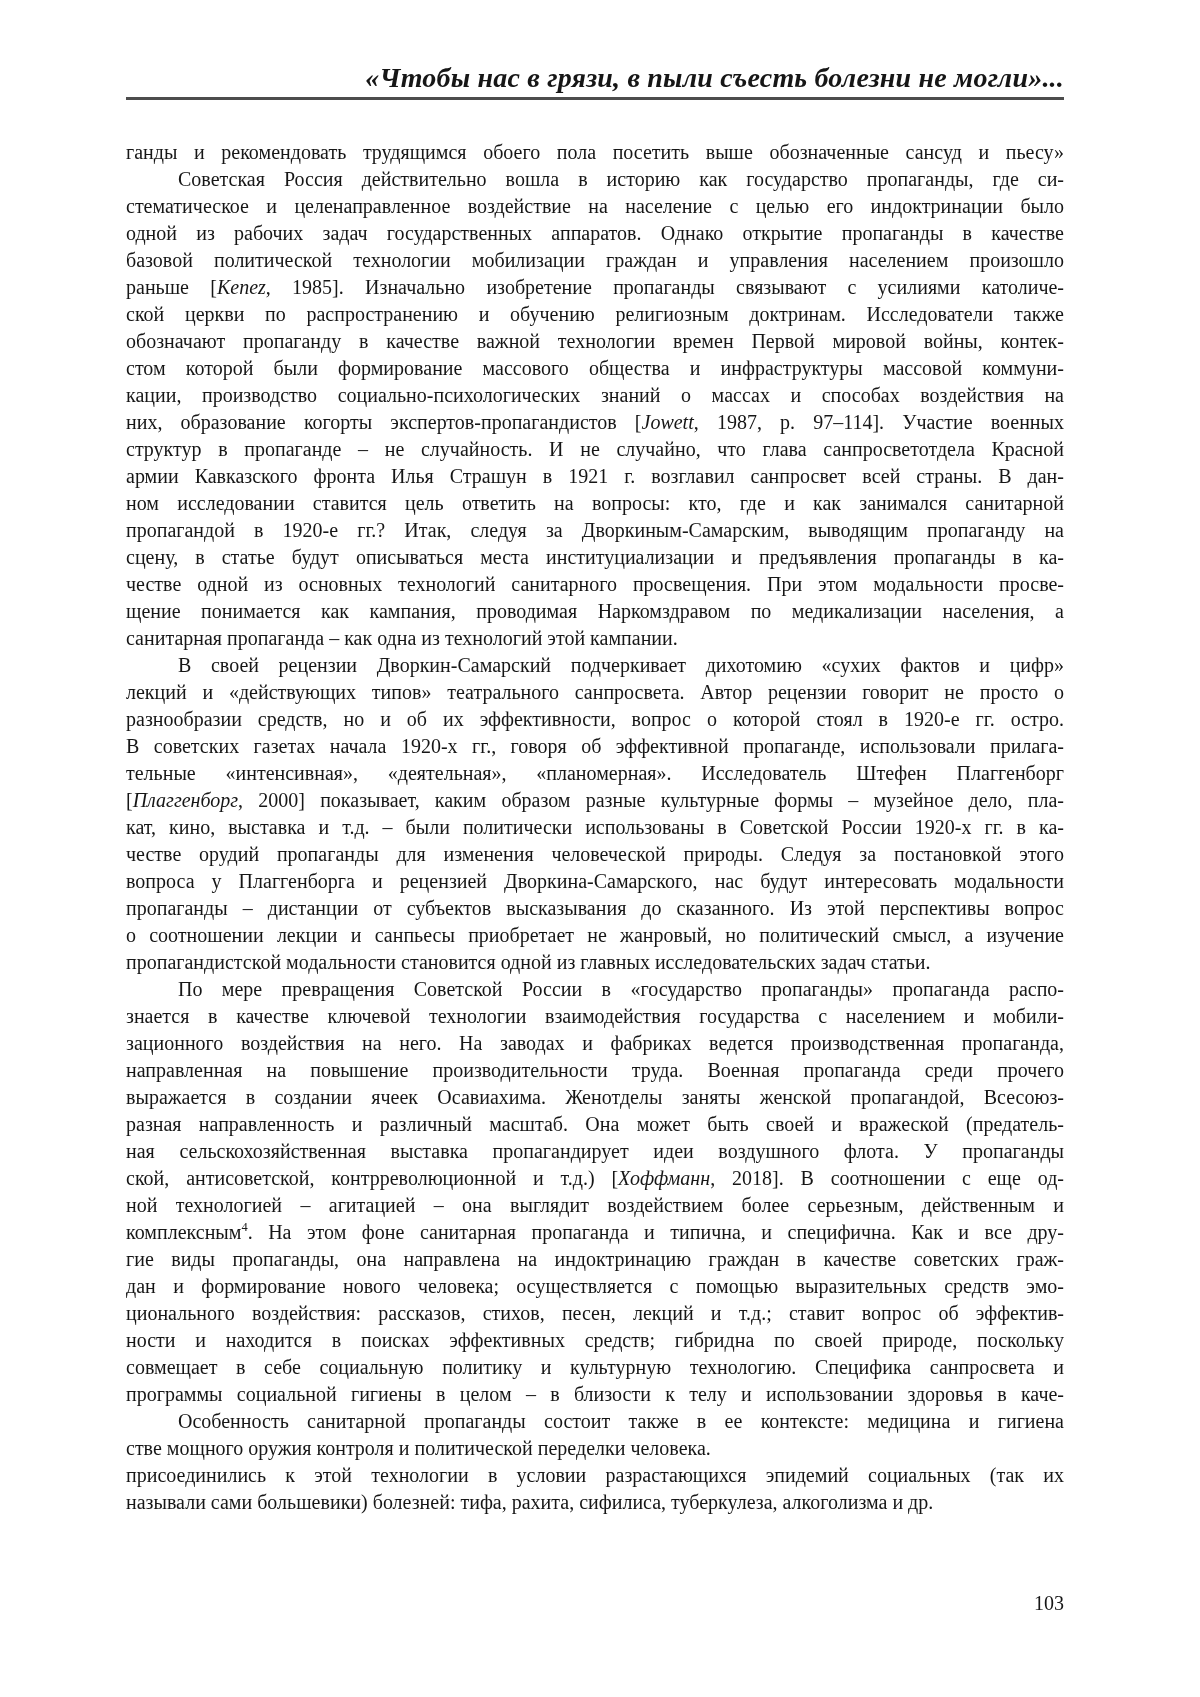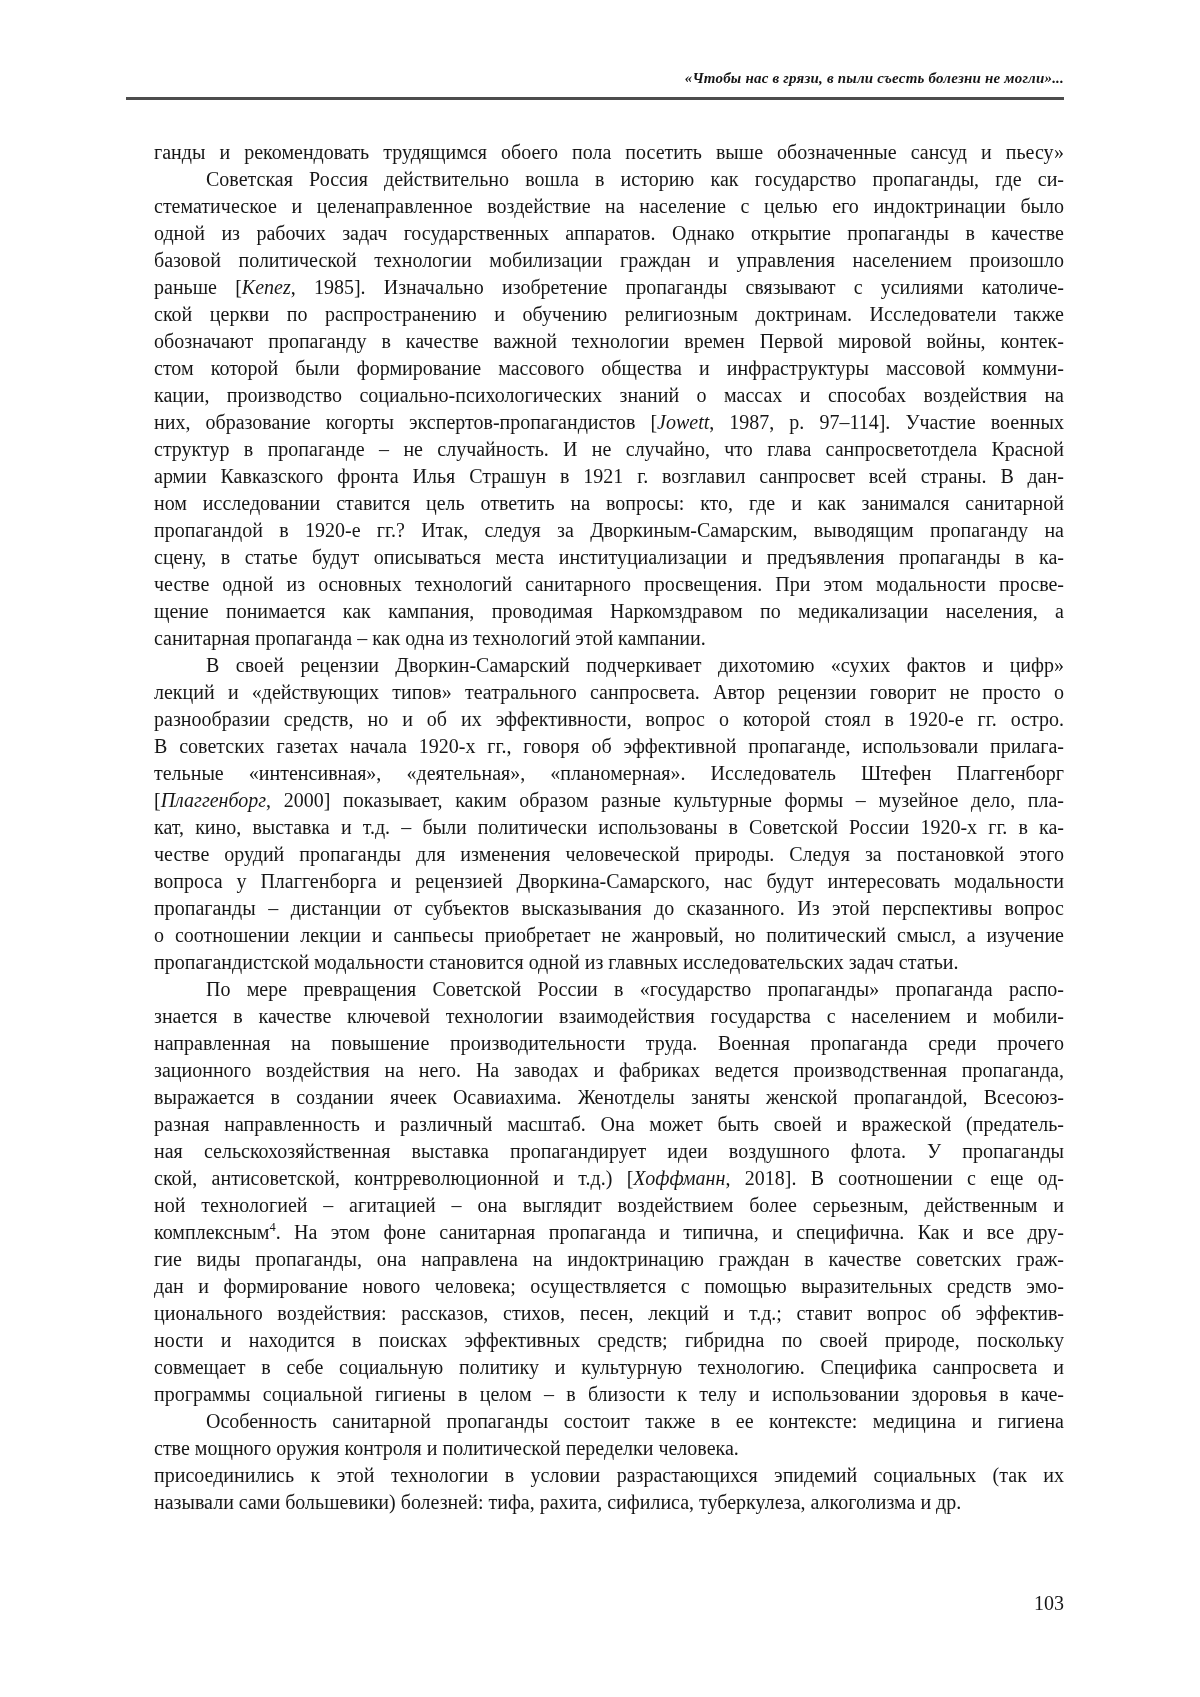--- a/index.html
+++ b/index.html
@@ -16,21 +16,21 @@
     color: var(--text, #161616);
     overflow: hidden;
   }
   .running-head {
     position: absolute;
     left: 126px;
     top: 64px;
     width: 938px;
   }
   .running-title {
-    font-size: 15px;
+    font-size: 28px;
     line-height: 28px;
     font-style: italic;
     font-weight: bold;
     text-align: right;
     letter-spacing: 0.2px;
     white-space: nowrap;
   }
   .rule {
     margin-top: 5px;
     height: 0;
@@ -41,21 +41,20 @@
     left: 126px;
     top: 139px;
     width: 938px;
     font-size: 20px;
     line-height: 27px;
   }
   .line {
     text-align: justify;
     text-align-last: justify;
     white-space: normal;
-    margin-left: 28px;
   }
   .line.para-end {
     text-align-last: left;
   }
   .line.indent {
     text-indent: 52px;
   }
   .line i {
     font-style: italic;
   }
@@ -109,22 +108,22 @@
       <div class="line">тельные «интенсивная», «деятельная», «планомерная». Исследователь Штефен Плаггенборг</div>
       <div class="line">[<i>Плаггенборг</i>, 2000] показывает, каким образом разные культурные формы – музейное дело, пла-</div>
       <div class="line">кат, кино, выставка и т.д. – были политически использованы в Советской России 1920-х гг. в ка-</div>
       <div class="line">честве орудий пропаганды для изменения человеческой природы. Следуя за постановкой этого</div>
       <div class="line">вопроса у Плаггенборга и рецензией Дворкина-Самарского, нас будут интересовать модальности</div>
       <div class="line">пропаганды – дистанции от субъектов высказывания до сказанного. Из этой перспективы вопрос</div>
       <div class="line">о соотношении лекции и санпьесы приобретает не жанровый, но политический смысл, а изучение</div>
       <div class="line para-end">пропагандистской модальности становится одной из главных исследовательских задач статьи.</div>
       <div class="line indent">По мере превращения Советской России в «государство пропаганды» пропаганда распо-</div>
       <div class="line">знается в качестве ключевой технологии взаимодействия государства с населением и мобили-</div>
+      <div class="line">зационного воздействия на него. На заводах и фабриках ведется производственная пропаганда,</div>
       <div class="line">направленная на повышение производительности труда. Военная пропаганда среди прочего</div>
-      <div class="line">зационного воздействия на него. На заводах и фабриках ведется производственная пропаганда,</div>
       <div class="line">выражается в создании ячеек Осавиахима. Женотделы заняты женской пропагандой, Всесоюз-</div>
       <div class="line">разная направленность и различный масштаб. Она может быть своей и вражеской (предатель-</div>
       <div class="line">ная сельскохозяйственная выставка пропагандирует идеи воздушного флота. У пропаганды</div>
       <div class="line">ской, антисоветской, контрреволюционной и т.д.) [<i>Хоффманн</i>, 2018]. В соотношении с еще од-</div>
       <div class="line">ной технологией – агитацией – она выглядит воздействием более серьезным, действенным и</div>
       <div class="line">комплексным<sup>4</sup>. На этом фоне санитарная пропаганда и типична, и специфична. Как и все дру-</div>
       <div class="line">гие виды пропаганды, она направлена на индоктринацию граждан в качестве советских граж-</div>
       <div class="line">дан и формирование нового человека; осуществляется с помощью выразительных средств эмо-</div>
       <div class="line">ционального воздействия: рассказов, стихов, песен, лекций и т.д.; ставит вопрос об эффектив-</div>
       <div class="line">ности и находится в поисках эффективных средств; гибридна по своей природе, поскольку</div>

